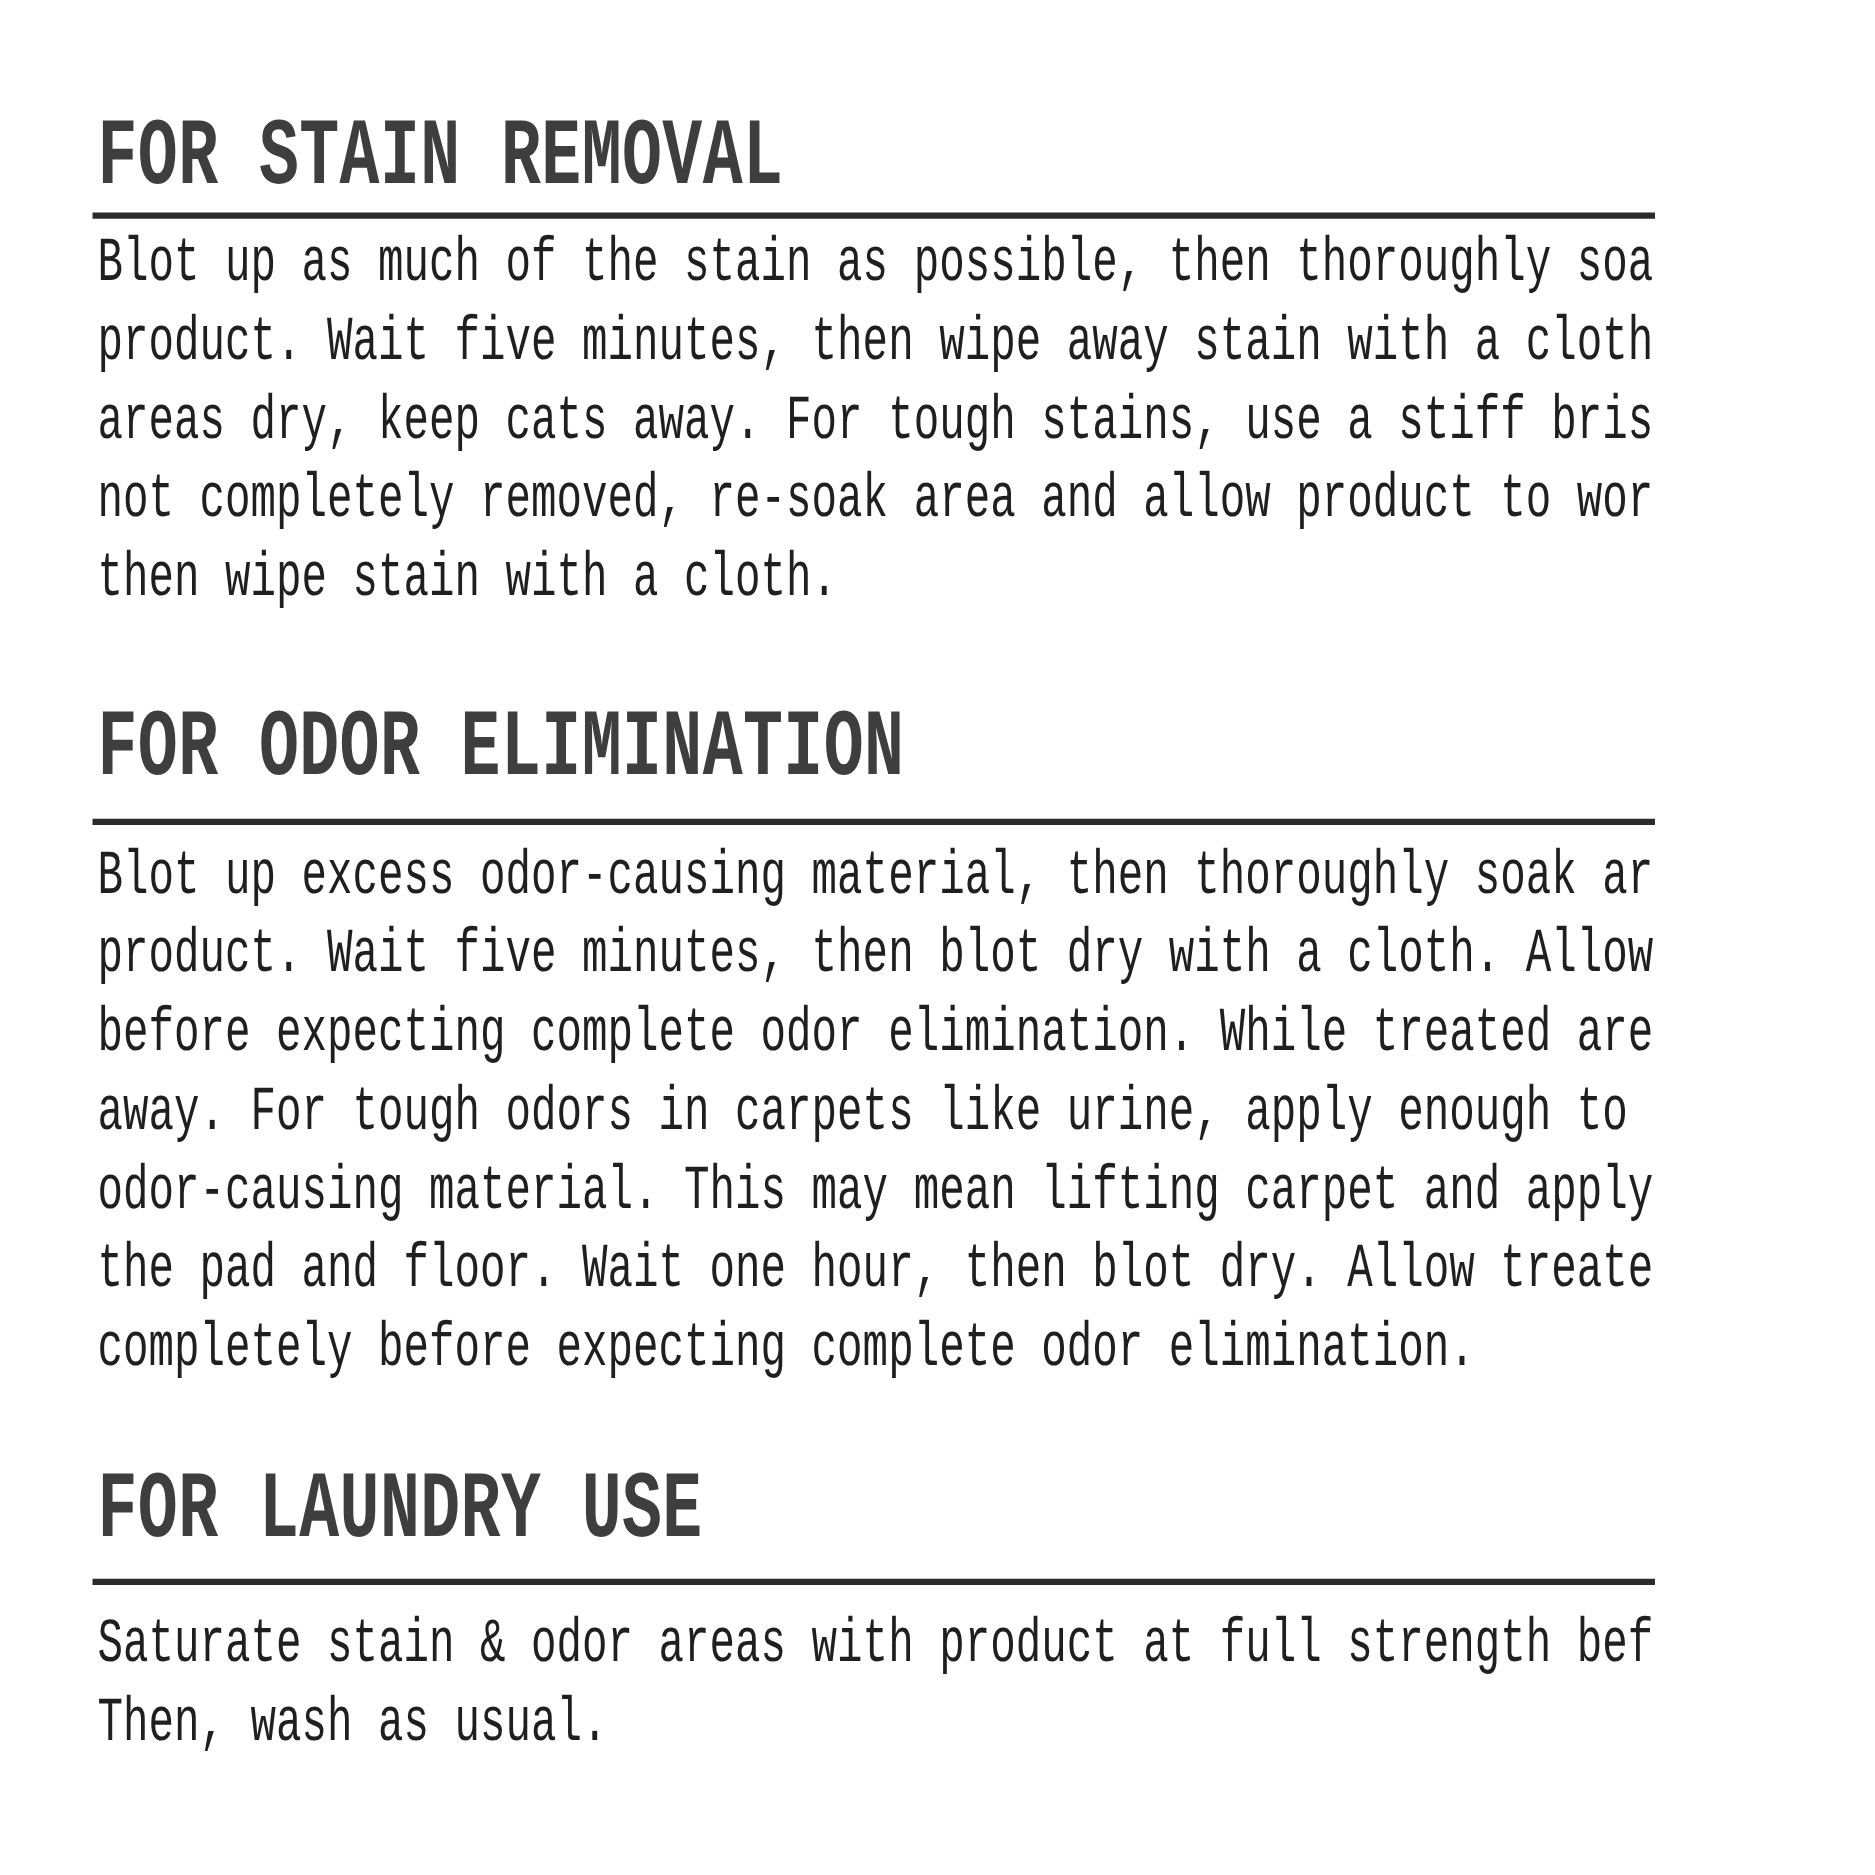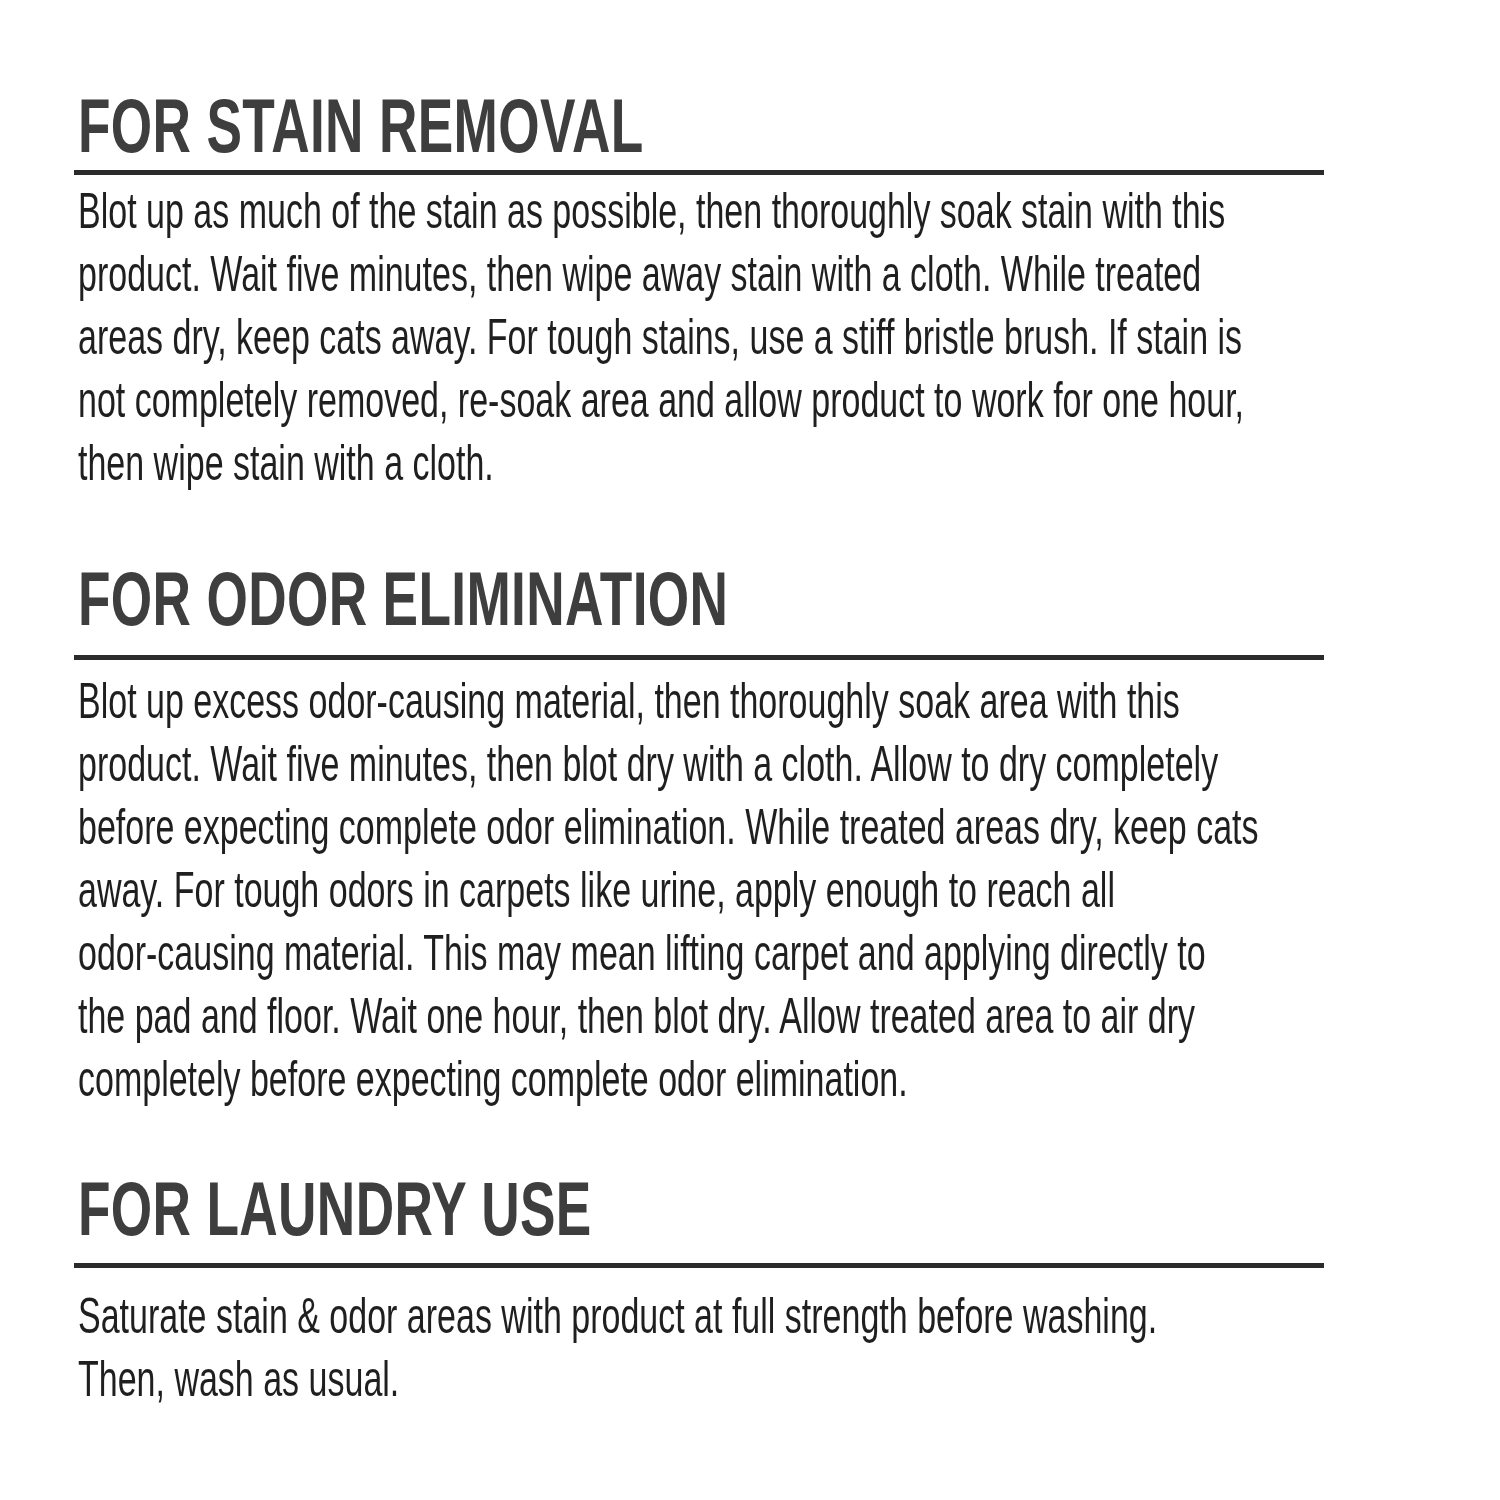--- a/index.html
+++ b/index.html
@@ -4,21 +4,21 @@
 <style>
   html, body {
     margin: 0;
     padding: 0;
   }
   .page {
     position: relative;
     width: 1324px;
     height: 1500px;
     background: var(--page-bg, #ffffff);
-    font-family: Liberation Sans, sans-serif;
+    font-family: Liberation Mono, monospace;
     overflow: hidden;
   }
   .hd {
     position: absolute;
     left: 78px;
     margin: 0;
     font-size: 76px;
     line-height: 76px;
     font-weight: 700;
     letter-spacing: 0.5px;

